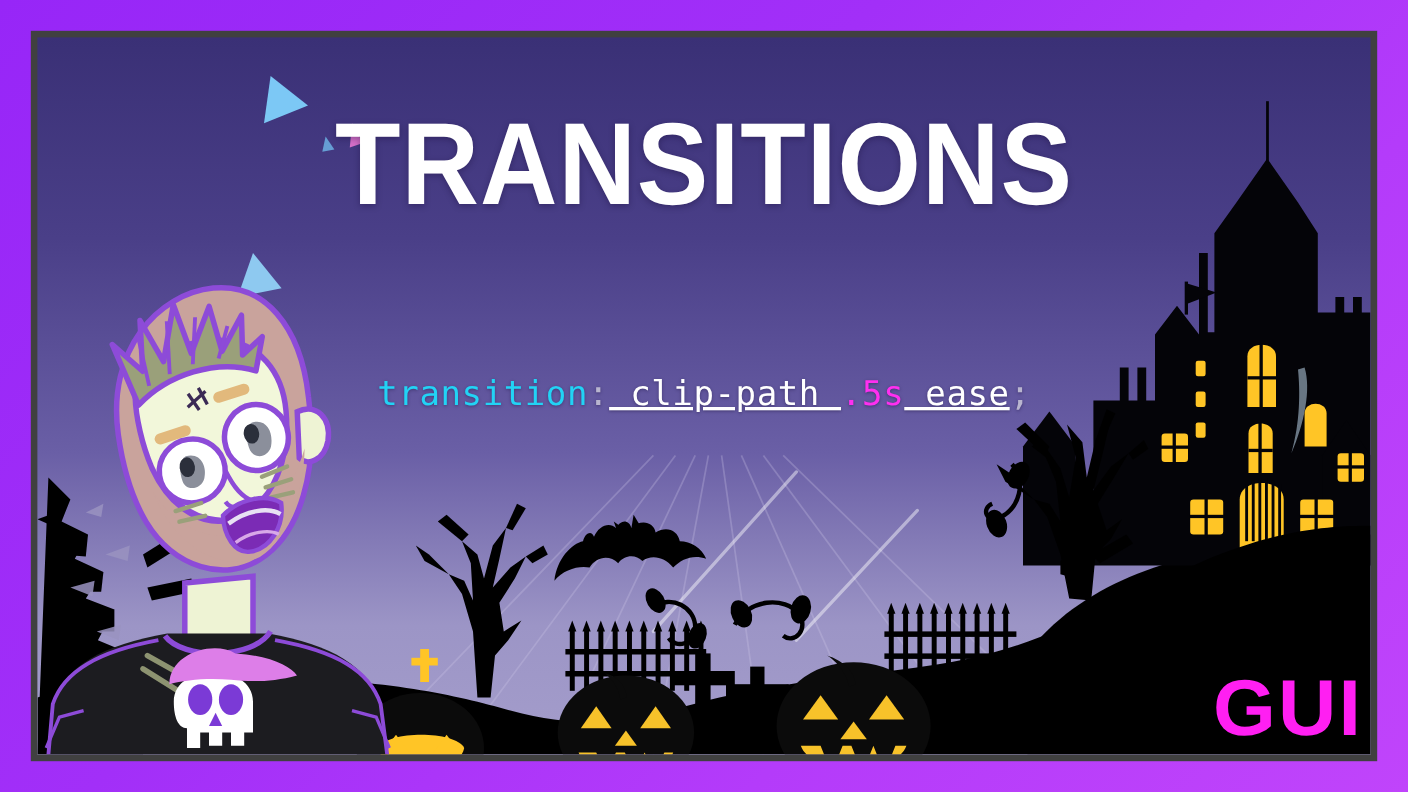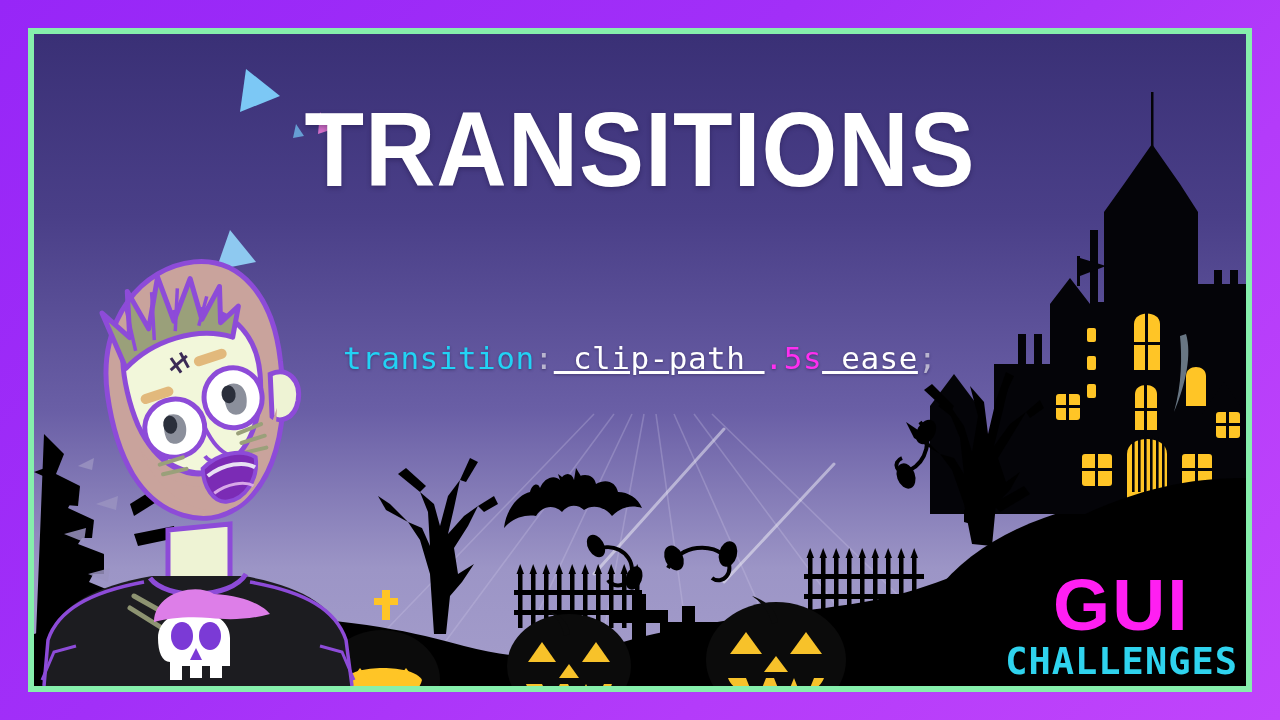--- a/index.html
+++ b/index.html
@@ -6,21 +6,21 @@
   html,body { width:1280px; height:720px; overflow:hidden; }
   body {
     font-family:"Liberation Sans", sans-serif;
     background:linear-gradient(135deg,#9726f7 0%,#a22ff8 40%,#b43bfa 70%,#c044fb 100%);
     position:relative;
   }
 
   
   #frame {
     position:absolute; left:28px; top:28px; width:1224px; height:664px;
-    background:#86efac;
+    background:#404040;
     padding:6px;
   }
   #stage {
     position:relative; width:100%; height:100%; overflow:hidden;
     background:linear-gradient(#3a3076 0%,#4a3f88 28%,#6a5fa6 58%,#9c95c6 82%,#a49dcb 100%);
   }
 
   
   .streaks { position:absolute; inset:0; pointer-events:none; }
 
@@ -445,17 +445,16 @@
           <path d="M158 226 C176 212 200 212 212 222 C212 244 196 262 178 262
                    C164 262 156 244 158 226 Z" fill="#7b2bb5" stroke="#8d4bd8" stroke-width="4"></path>
           <path d="M162 234 C180 224 200 224 210 232" fill="none" stroke="#e8e1f3" stroke-width="4"></path>
           <path d="M166 252 C180 244 198 244 206 250" fill="none" stroke="#d8a8e8" stroke-width="3"></path>
         </g>
       </g>
     </svg>
 
     <div id="logo">
       <span class="gui">GUI</span>
-      <span class="ch">CHALLENGES</span>
     </div>
 
   </div>
 </div>
 
 </body></html>

